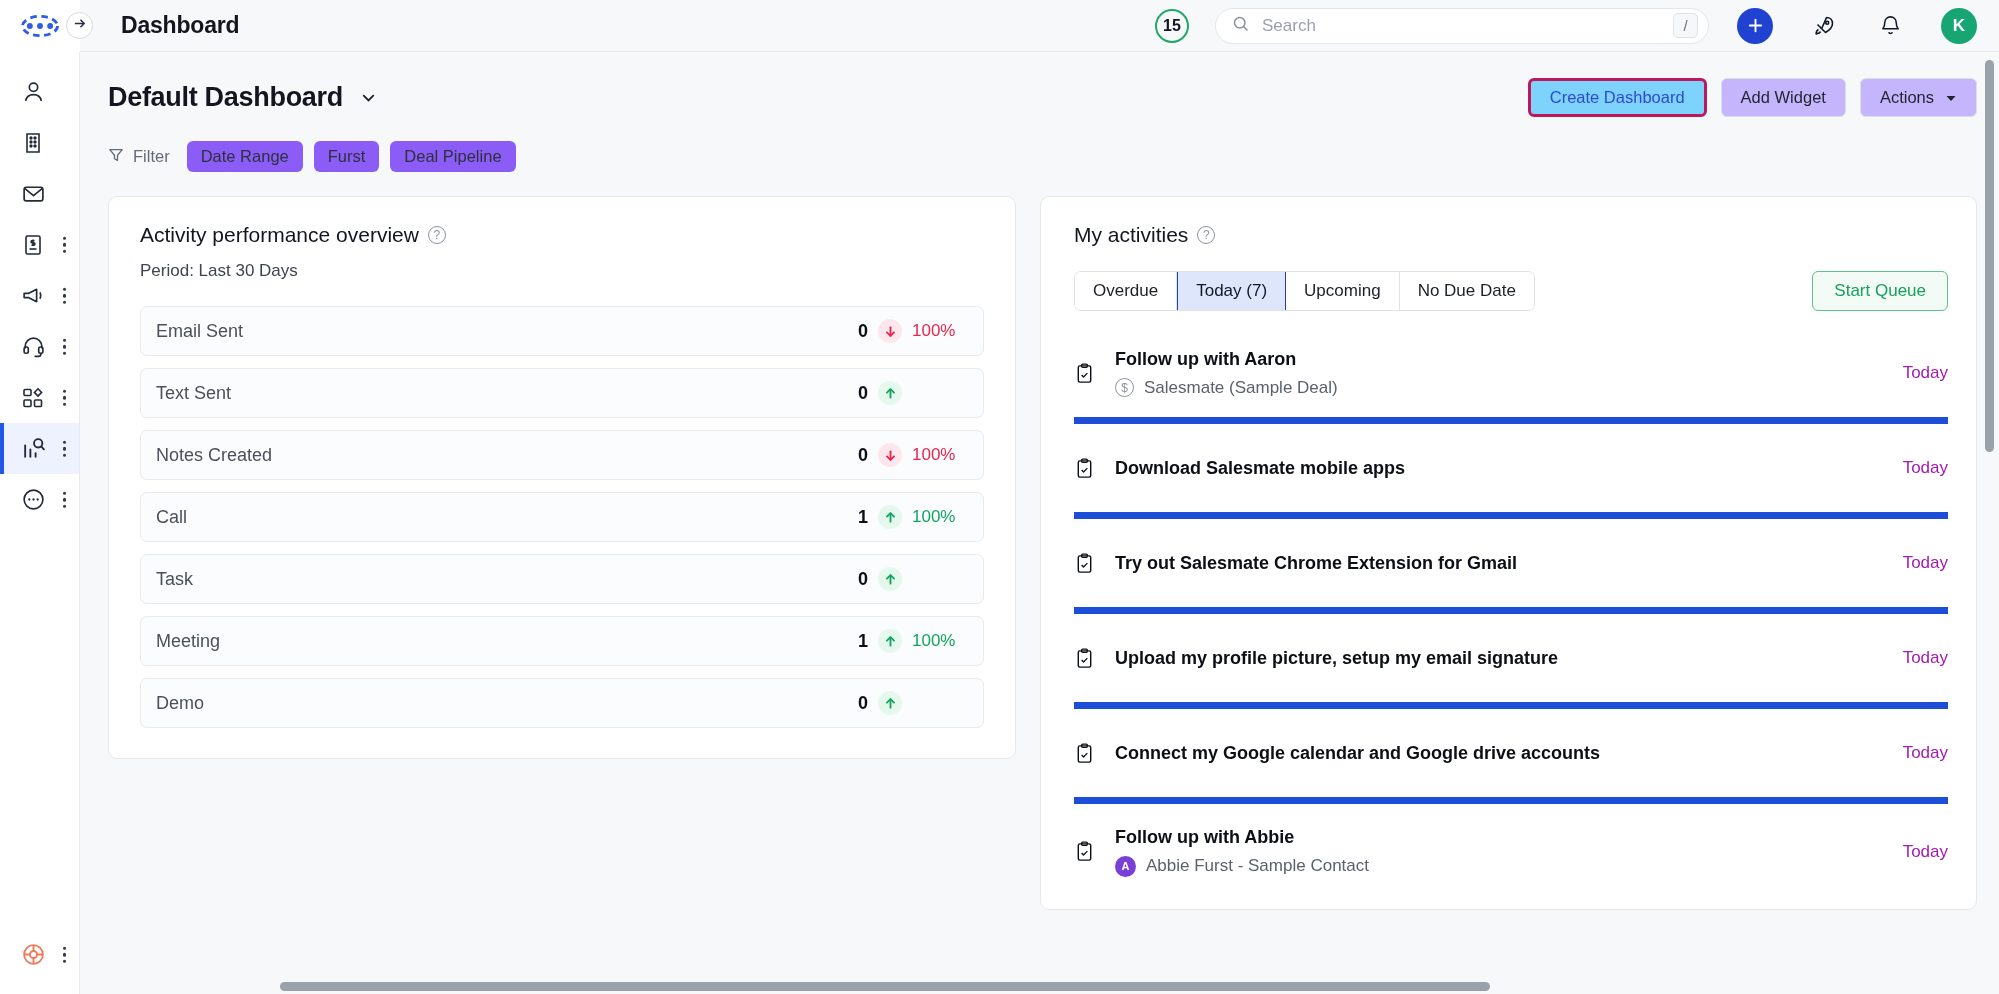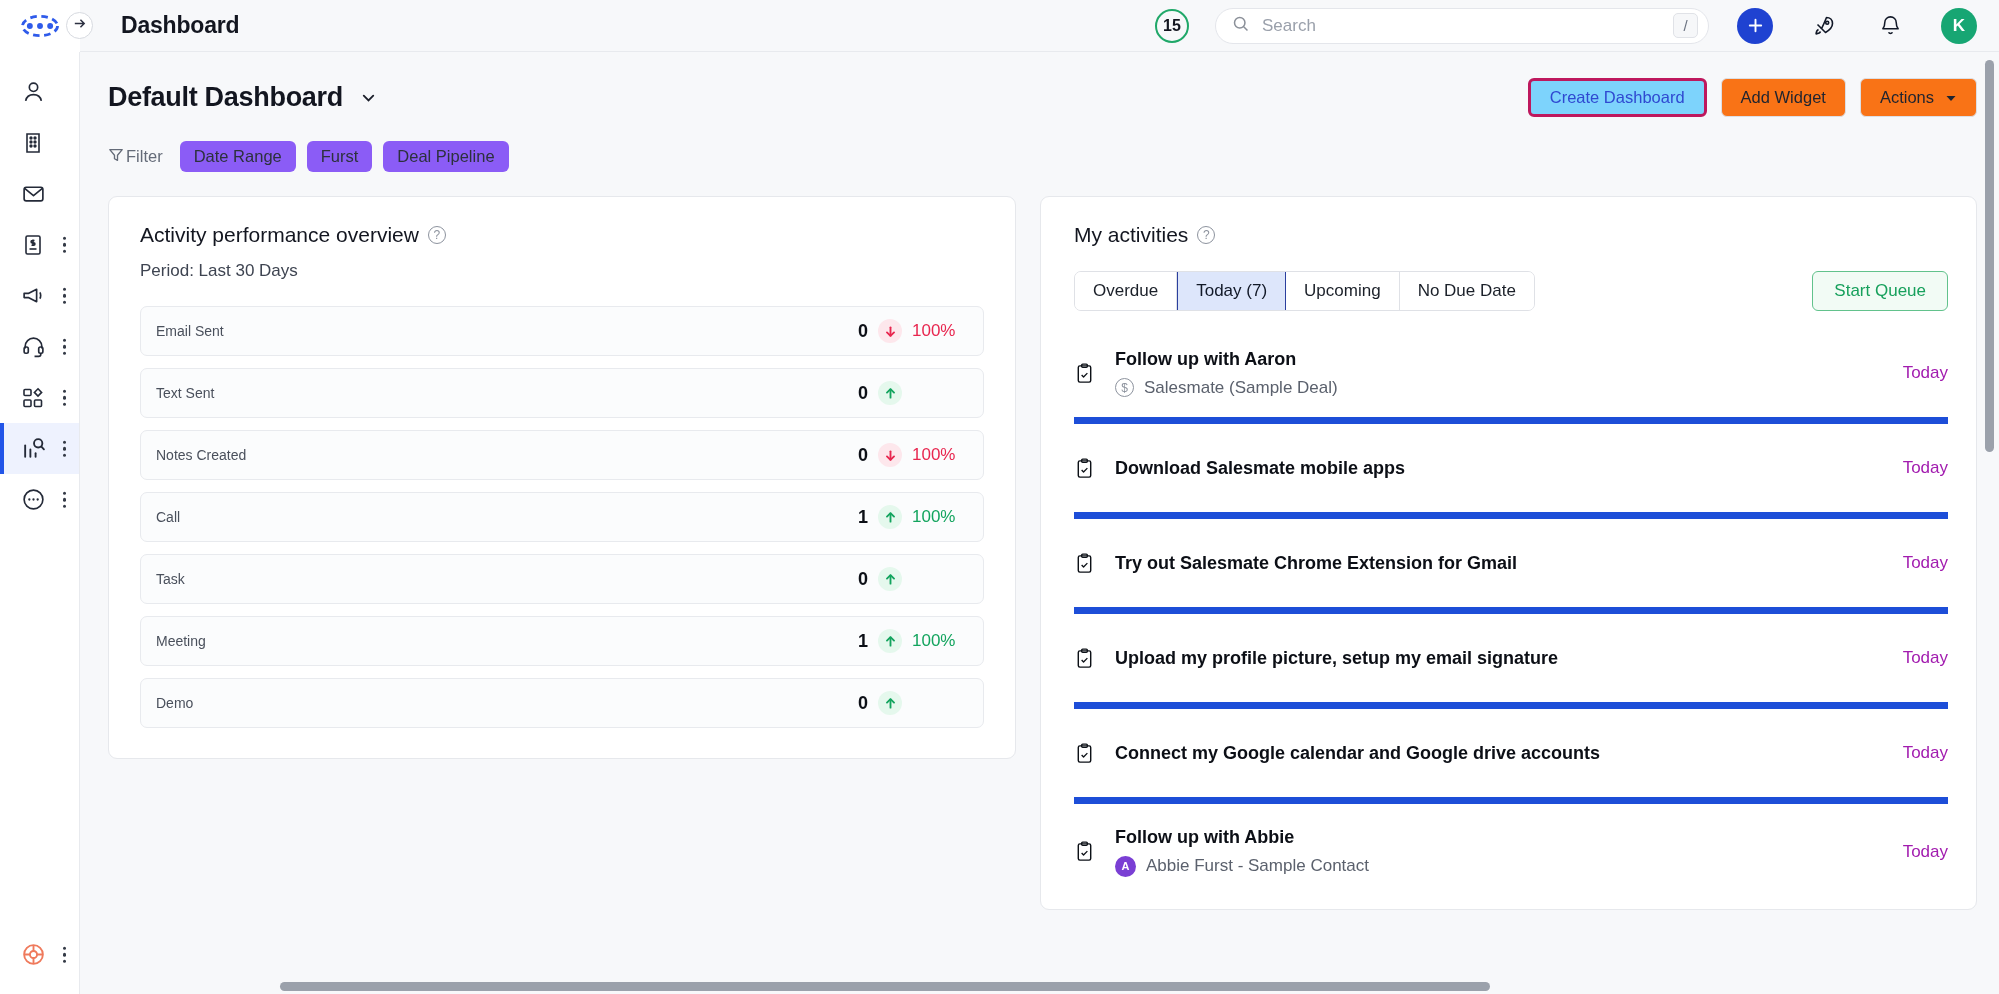--- a/index.html
+++ b/index.html
@@ -128,35 +128,35 @@
     padding-top: 26px;
   }
   .dash-title {
     font-size: 27px; font-weight: bold; color: #131620;
     letter-spacing: -0.3px;
   }
   .chev { margin-left: 16px; color: #1b1f2a; display: flex; }
   .dash-actions { margin-left: auto; display: flex; gap: 14px; }
   .btn {
     height: 39px; border-radius: 6px; border: 1px solid #dcdfe5;
-    background: #f97316; color: #1f2430;
+    background: #c4b5fd; color: #1f2430;
     font-size: 16.5px; display: flex; align-items: center;
     padding: 0 19px; white-space: nowrap;
   }
   .btn.primary-outline {
     border: 3px solid #be185d; color: #2f49d1; background: #7dd3fc;
   }
   .btn .caret { margin-left: 11px; display: flex; }
 
   .filter-row {
     display: flex; align-items: center; gap: 11px;
     margin-top: 24px;
   }
   .filter-label {
-    display: flex; align-items: center; gap: 2px;
+    display: flex; align-items: center; gap: 9px;
     color: #646b78; font-size: 16.5px; margin-right: 6px;
   }
   .chip {
     height: 31px; border-radius: 6px; background: #8b5cf6;
     color: #2c313c; font-size: 16.5px;
     display: flex; align-items: center; padding: 0 14px;
   }
 
   .cards-row {
     display: flex; gap: 24px;
@@ -182,21 +182,21 @@
   }
   .period { font-size: 17px; color: #3e4451; margin-top: 14px; }
 
   .metric-list { margin-top: 25px; display: flex; flex-direction: column; gap: 12px; }
   .metric-row {
     height: 50px; border: 1px solid #e8eaee; border-radius: 7px;
     background: #fbfcfd;
     display: flex; align-items: center;
     padding: 0 17px 0 15px;
   }
-  .metric-name { font-size: 14px; color: #4a505c; }
+  .metric-name { font-size: 18px; color: #4a505c; }
   .metric-right { margin-left: auto; display: flex; align-items: center; gap: 10px; }
   .metric-val { font-size: 18px; font-weight: bold; color: #0c0f16; }
   .trend-pill {
     width: 24px; height: 24px; border-radius: 50%;
     display: flex; align-items: center; justify-content: center;
   }
   .trend-pill.up { background: #e5f8ed; color: #13a45e; }
   .trend-pill.down { background: #fde7ec; color: #e8264f; }
   .metric-pct { font-size: 17px; min-width: 54px; }
   .metric-pct.up { color: #13a45e; }

